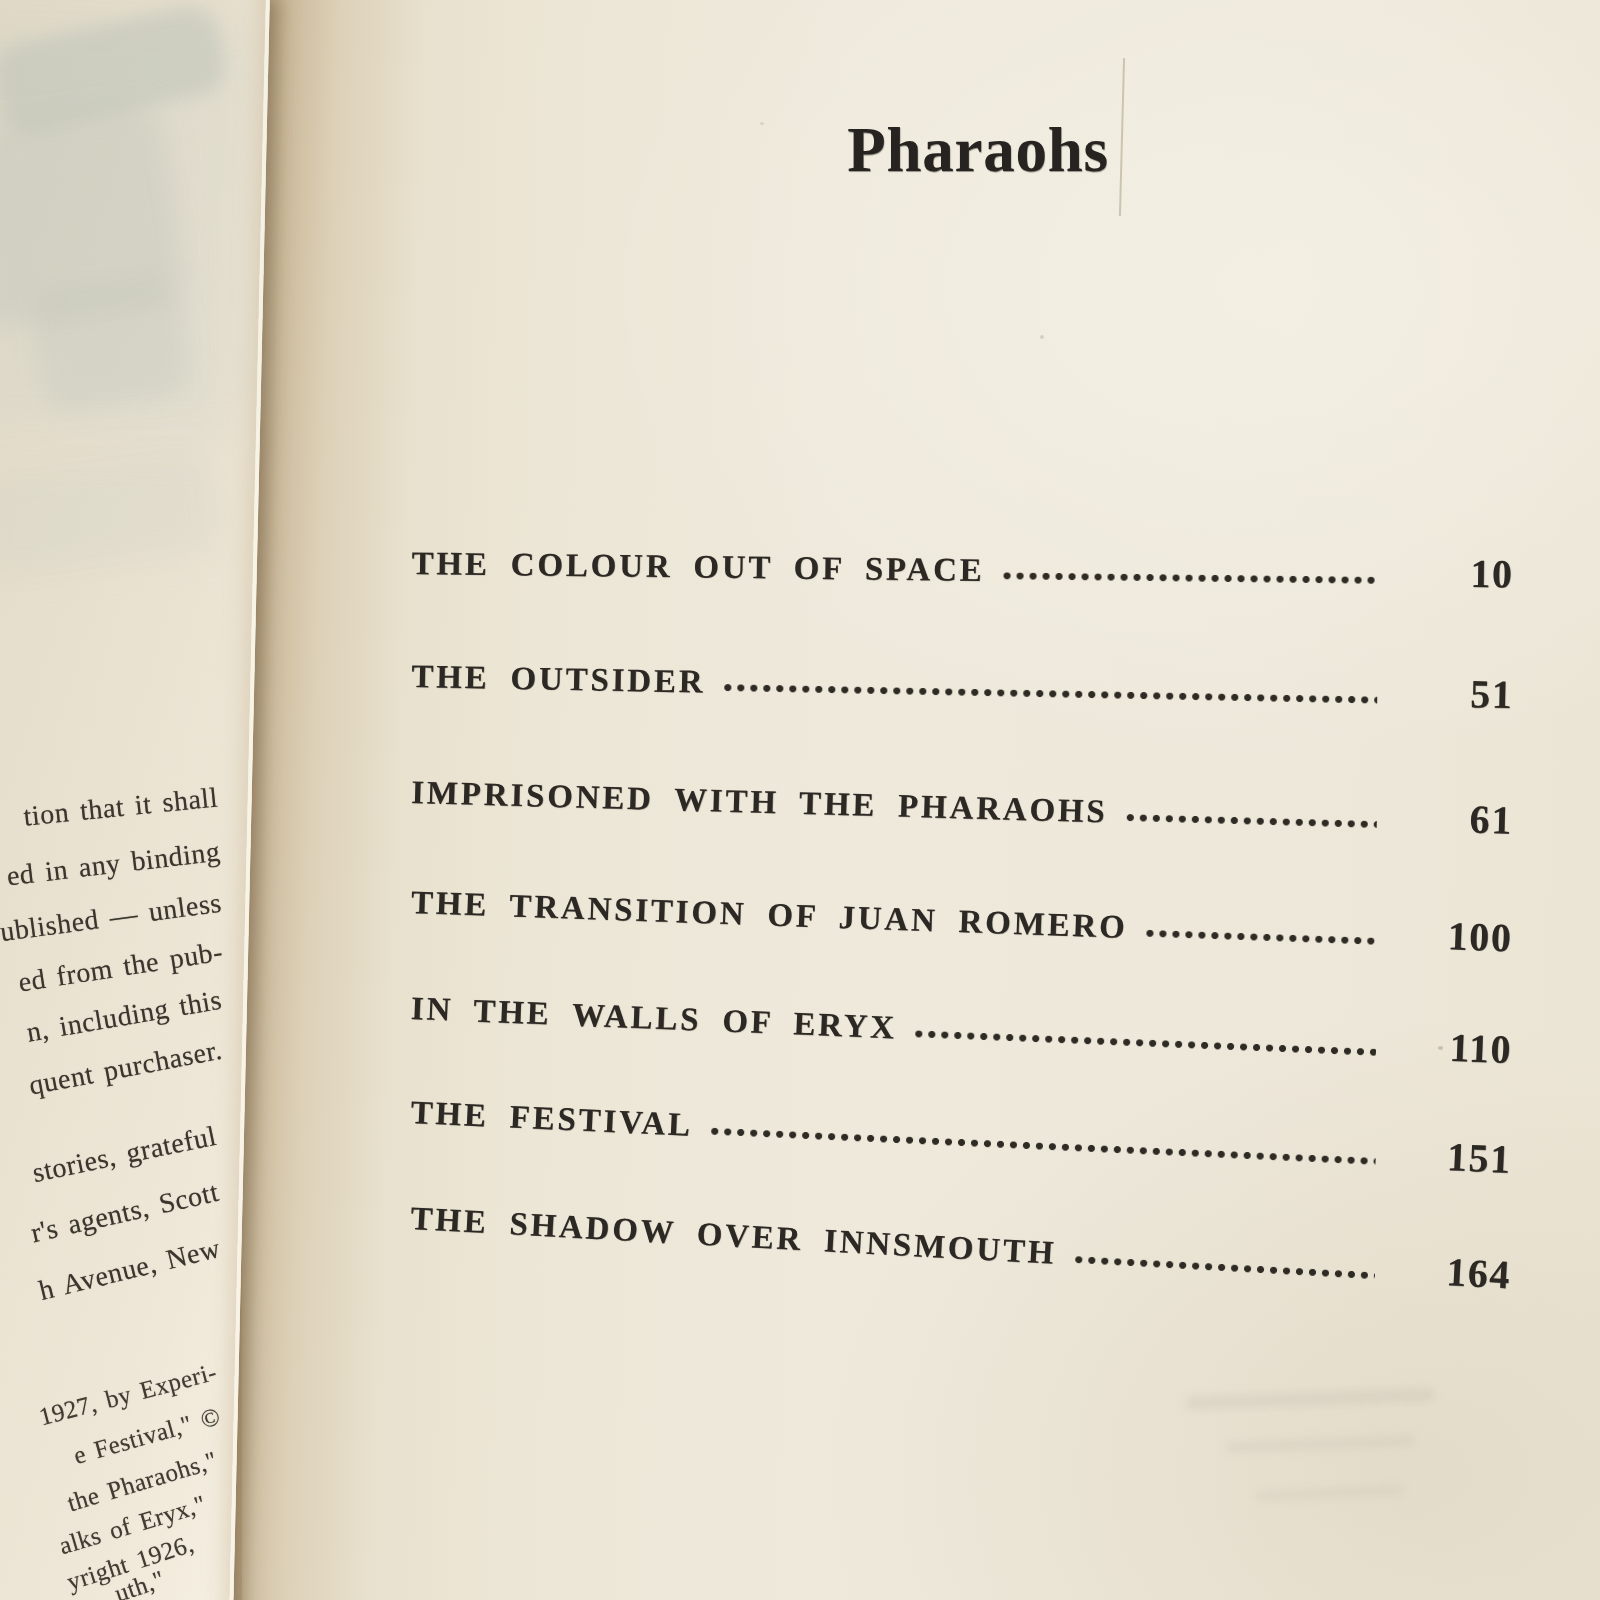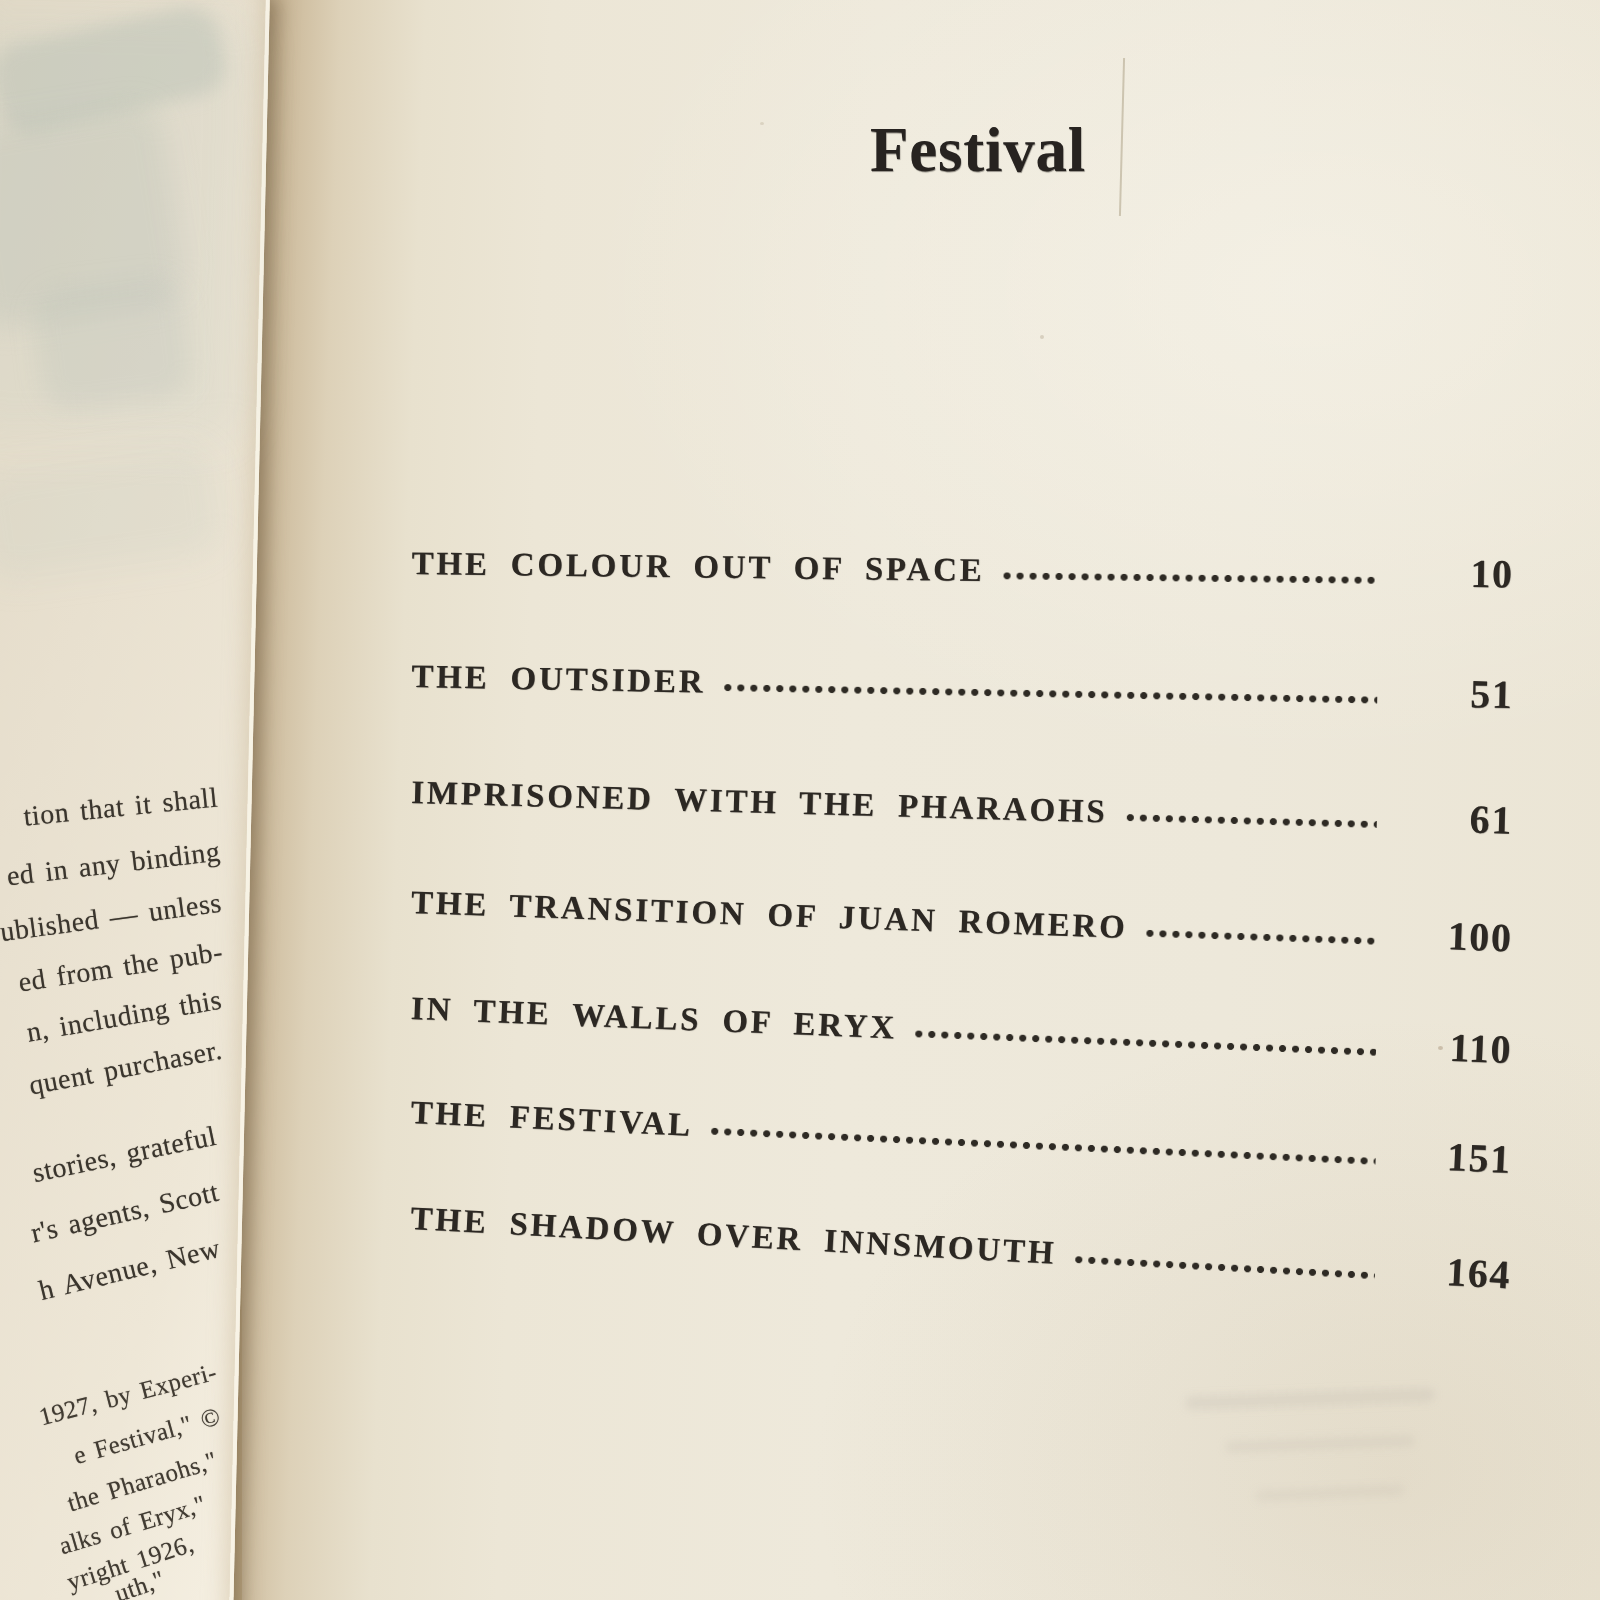--- a/index.html
+++ b/index.html
@@ -42,21 +42,21 @@
   .speck{position:absolute;border-radius:50%;}
   .ghostline{position:absolute;border-radius:8px;}
 </style>
 </head>
 <body>
 
 <div id="stage">
 
   <div id="contents-page"></div>
 
-  <div id="page-title">Festival</div>
+  <div id="page-title">Pharaohs</div>
 
   <div class="toc-row" style="top:537px;transform:rotate(0.7deg);">
     <span class="toc-title">THE COLOUR OUT OF SPACE</span>
     <div class="leader"></div>
     <span class="toc-page">10</span>
   </div>
   <div class="toc-row" style="top:650px;transform:rotate(1.1deg);">
     <span class="toc-title">THE OUTSIDER</span>
     <div class="leader"></div>
     <span class="toc-page">51</span>

